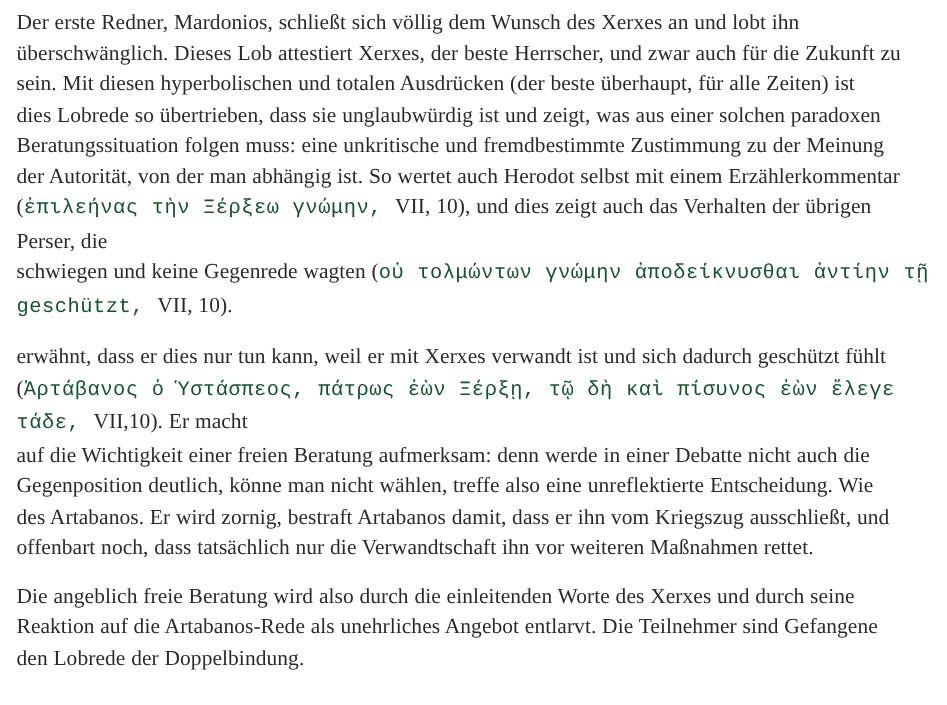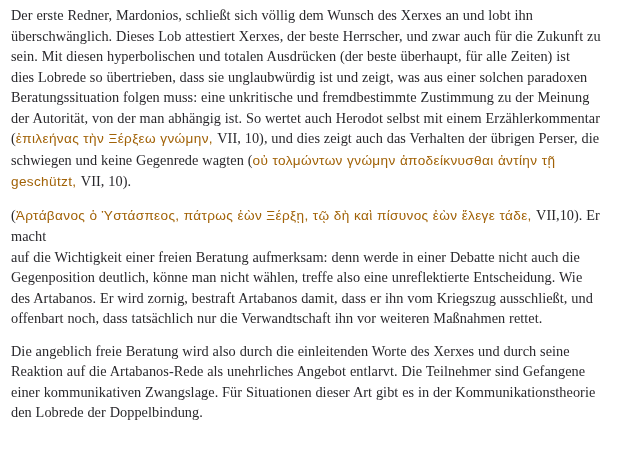--- a/index.html
+++ b/index.html
@@ -38,49 +38,49 @@
     color: #29282c;
   }
   .para:last-child {
     margin-bottom: 0;
   }
   .line {
     display: block;
     white-space: pre-wrap;
   }
   .grk {
-    font-family: Liberation Sans, sans-serif;
+    font-family: Liberation Mono, monospace;
     font-size: 13.6px;
     letter-spacing: 0.35px;
-    color: #a16207;
+    color: #14532d;
   }
 </style>
 </head>
 <body>
 
 <div class="page">
   <div class="doc-body" id="doc-body">
       <p class="para">
         <span class="line">Der erste Redner, Mardonios, schließt sich völlig dem Wunsch des Xerxes an und lobt ihn</span>
         <span class="line">überschwänglich. Dieses Lob attestiert Xerxes, der beste Herrscher, und zwar auch für die Zukunft zu</span>
         <span class="line">sein. Mit diesen hyperbolischen und totalen Ausdrücken (der beste überhaupt, für alle Zeiten) ist</span>
         <span class="line">dies Lobrede so übertrieben, dass sie unglaubwürdig ist und zeigt, was aus einer solchen paradoxen</span>
         <span class="line">Beratungssituation folgen muss: eine unkritische und fremdbestimmte Zustimmung zu der Meinung</span>
         <span class="line">der Autorität, von der man abhängig ist. So wertet auch Herodot selbst mit einem Erzählerkommentar</span>
         <span class="line">(<span class="grk">ἐπιλεήνας τὴν Ξέρξεω γνώμην, </span>VII, 10), und dies zeigt auch das Verhalten der übrigen Perser, die</span>
         <span class="line">schwiegen und keine Gegenrede wagten (<span class="grk">οὐ τολμώντων γνώμην ἀποδείκνυσθαι ἀντίην τῇ</span></span>
         <span class="line"><span class="grk">geschützt, </span>VII, 10).</span>
       </p>
       <p class="para">
+        <span class="line">erwähnt, dass er dies nur tun kann, weil er mit Xerxes verwandt ist und sich dadurch geschützt fühlt</span>
         <span class="line">(<span class="grk">Ἀρτάβανος ὁ Ὑστάσπεος, πάτρως ἐὼν Ξέρξῃ, τῷ δὴ καὶ πίσυνος ἐὼν ἔλεγε τάδε, </span>VII,10). Er macht</span>
         <span class="line">auf die Wichtigkeit einer freien Beratung aufmerksam: denn werde in einer Debatte nicht auch die</span>
         <span class="line">Gegenposition deutlich, könne man nicht wählen, treffe also eine unreflektierte Entscheidung. Wie</span>
         <span class="line">des Artabanos. Er wird zornig, bestraft Artabanos damit, dass er ihn vom Kriegszug ausschließt, und</span>
         <span class="line">offenbart noch, dass tatsächlich nur die Verwandtschaft ihn vor weiteren Maßnahmen rettet.</span>
       </p>
       <p class="para">
         <span class="line">Die angeblich freie Beratung wird also durch die einleitenden Worte des Xerxes und durch seine</span>
         <span class="line">Reaktion auf die Artabanos-Rede als unehrliches Angebot entlarvt. Die Teilnehmer sind Gefangene</span>
-        <span class="line">einer kommunikativen Zwangslage. Für Situationen dieser Art gibt es in der Kommunikationstheorie</span>
         <span class="line">den Lobrede der Doppelbindung.</span>
       </p>
     </div>
 </div>
 
 </body></html>

